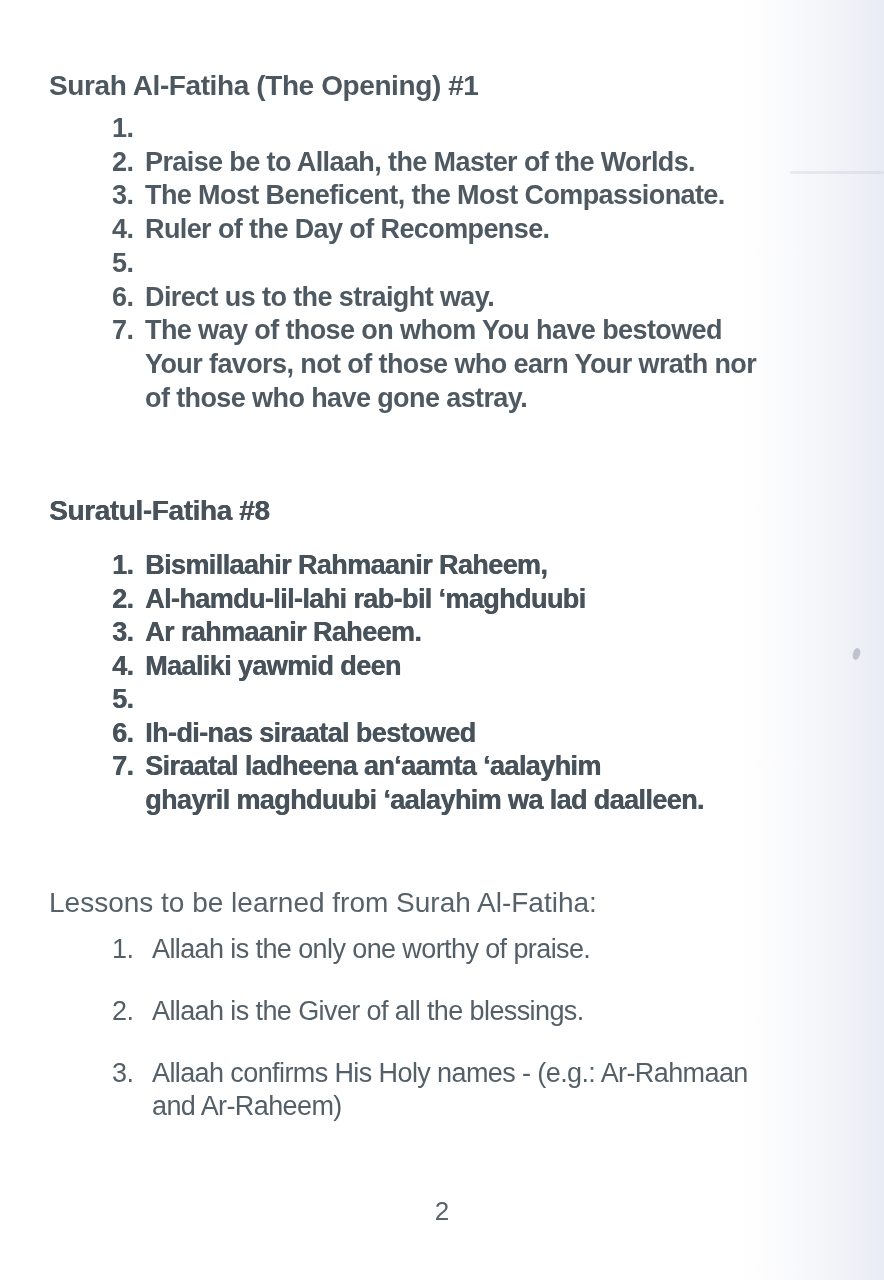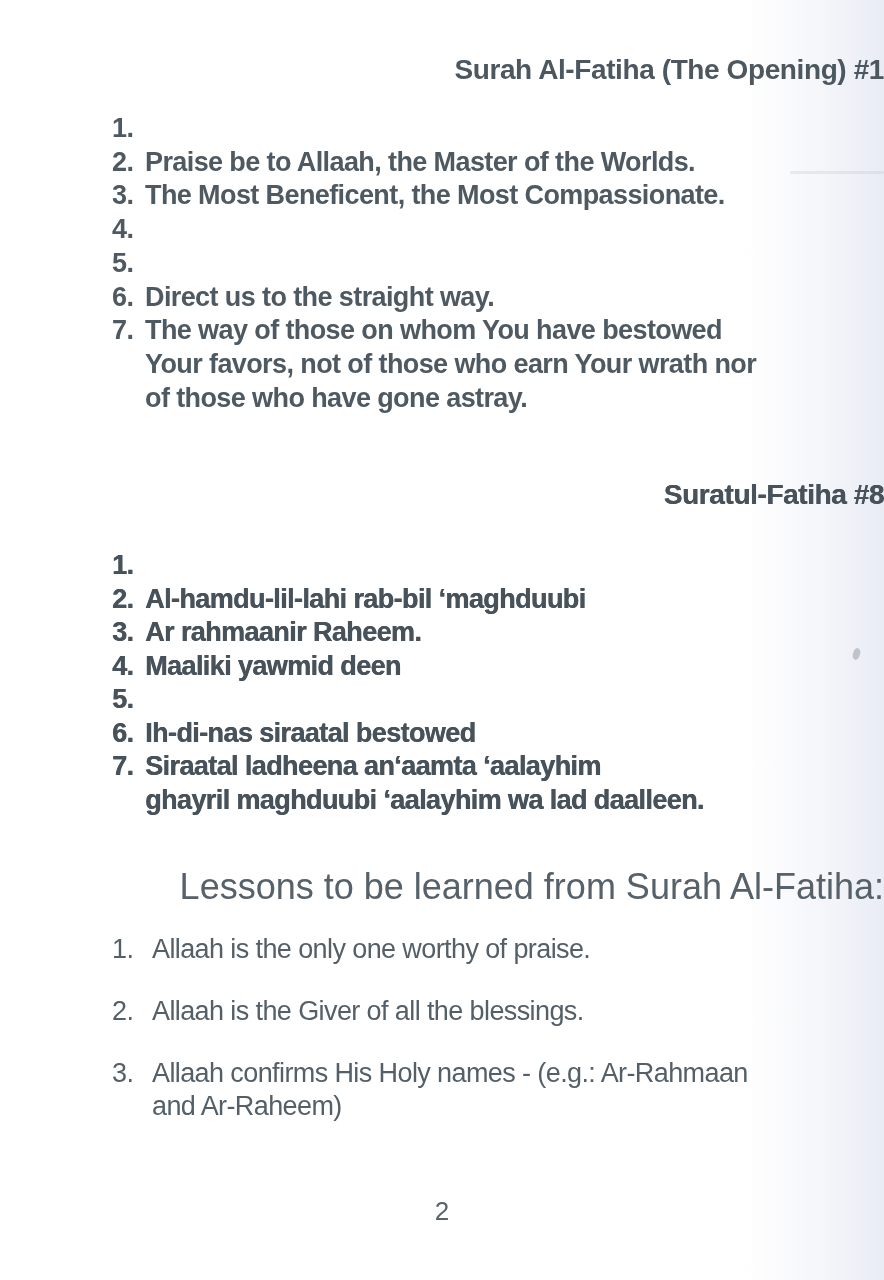--- a/index.html
+++ b/index.html
@@ -29,42 +29,42 @@
     position: absolute;
     left: 853px; top: 648px;
     width: 7px; height: 12px;
     border-radius: 60% 60% 60% 60% / 50% 50% 70% 50%;
     background: rgba(130,140,155,0.45);
     transform: rotate(14deg);
   }
   .title {
     position: absolute;
     left: 0; right: 0;
-    margin: 0;
-    text-align: right;
+    margin: 16px;
+    text-align: left;
     font-size: 28px;
     line-height: 32px;
     letter-spacing: -0.4px;
     padding-left: 33px;
   }
   .t-semibold { font-weight: 700; color: #4c5760; }
   .t-bold {
     font-weight: 700;
     color: #485younger259;
   }
   .t-bold, .s2 .txt, .s2 .num {
     font-weight: 700;
     color: #48525b;
     text-shadow: 0.45px 0 0 currentColor;
   }
   .t-regular { font-weight: 400; color: #56616a; letter-spacing: 0px; }
 
   .title-1 { top: 54px; }
   .title-2 { top: 479px; }
-  .title-3 { top: 871px; font-size: 36px; }
+  .title-3 { top: 871px; font-size: 28px; }
 
   ol.verses {
     position: absolute;
     left: 112px;
     margin: 0;
     padding: 0;
     list-style: none;
     font-size: 27px;
     letter-spacing: -0.6px;
   }
@@ -107,20 +107,21 @@
     <li class="verse">
       <span class="num">2.</span>
       <span class="txt">Praise be to Allaah, the Master of the Worlds.</span>
     </li>
     <li class="verse">
       <span class="num">3.</span>
       <span class="txt">The Most Beneficent, the Most Compassionate.</span>
     </li>
     <li class="verse">
       <span class="num">4.</span>
+      <span class="txt">Ruler of the Day of Recompense.</span>
     </li>
     <li class="verse">
       <span class="num">5.</span>
     </li>
     <li class="verse">
       <span class="num">6.</span>
       <span class="txt">Direct us to the straight way.</span>
     </li>
     <li class="verse">
       <span class="num">7.</span>
@@ -128,20 +129,21 @@
 Your favors, not of those who earn Your wrath nor
 of those who have gone astray.</span>
     </li>
   </ol>
 
   <h2 class="title t-bold title-2">Suratul-Fatiha #8</h2>
 
   <ol class="verses s2">
     <li class="verse">
       <span class="num">1.</span>
+      <span class="txt">Bismillaahir Rahmaanir Raheem,</span>
     </li>
     <li class="verse">
       <span class="num">2.</span>
       <span class="txt">Al-hamdu-lil-lahi rab-bil ‘maghduubi</span>
     </li>
     <li class="verse">
       <span class="num">3.</span>
       <span class="txt">Ar rahmaanir Raheem.</span>
     </li>
     <li class="verse">

